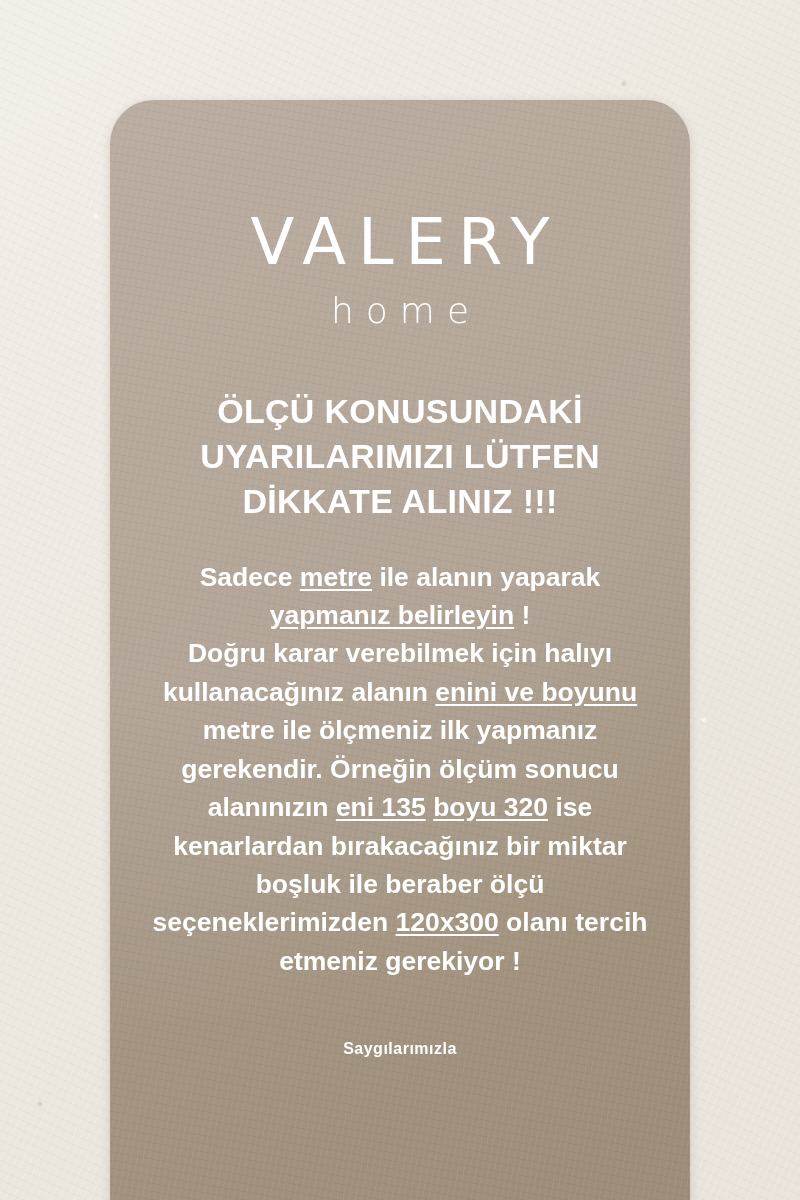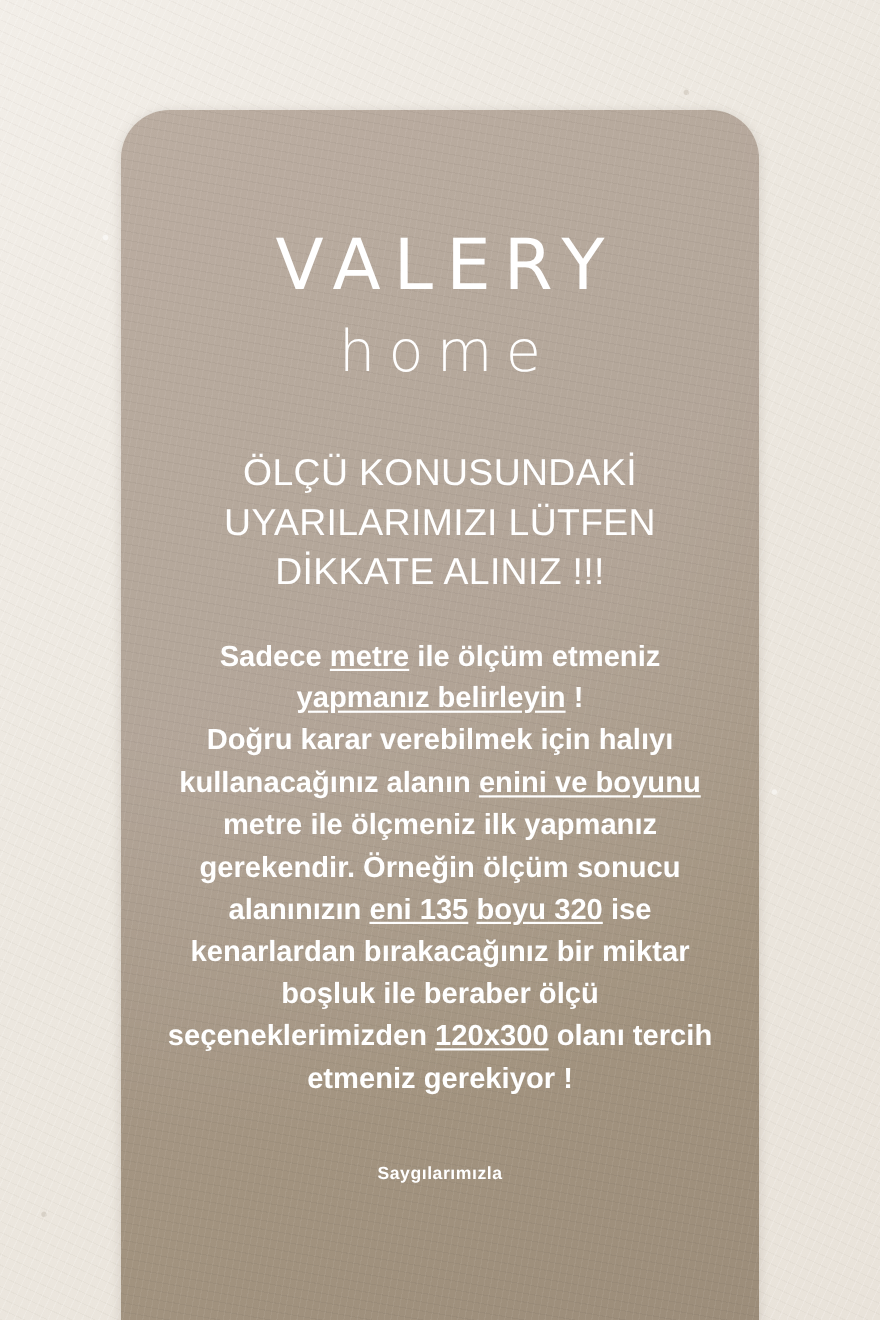--- a/index.html
+++ b/index.html
@@ -76,32 +76,32 @@
     font-family: "DejaVu Sans", sans-serif;
     font-size: 64px;
     letter-spacing: 12px;
     font-weight: 400;
     line-height: 1;
     color: #ffffff;
     text-indent: 12px;
   }
   .brand-sub {
     font-family: "DejaVu Sans", sans-serif;
-    font-size: 52px;
+    font-size: 36px;
     letter-spacing: 12px;
     font-weight: 300;
     margin-top: 16px;
     color: #ffffff;
     text-indent: 12px;
   }
 
   .headline {
     margin-top: 58px;
     font-size: 34px;
-    font-weight: normal;
+    font-weight: bold;
     line-height: 1.32;
     letter-spacing: 0.3px;
     padding: 0 14px;
   }
 
   .body-copy {
     margin-top: 34px;
     font-size: 26.5px;
     font-weight: bold;
     line-height: 1.45;
@@ -133,21 +133,21 @@
 
     <div class="brand">
       <div class="brand-name">VALERY</div>
       <div class="brand-sub">home</div>
     </div>
 
     <div class="headline">ÖLÇÜ KONUSUNDAKİ UYARILARIMIZI LÜTFEN DİKKATE ALINIZ !!!</div>
 
     <div class="body-copy">
       <p>
-        <span>Sadece </span><span class="u">metre</span><span> ile ölçüm etmeniz </span><span class="u">yapmanız belirleyin</span><span> !</span>
+        <span>Sadece </span><span class="u">metre</span><span> ile alanın yaparak </span><span class="u">yapmanız belirleyin</span><span> !</span>
       </p>
       <p>
         <span>Doğru karar verebilmek için halıyı kullanacağınız alanın </span><span class="u">enini ve boyunu</span><span> metre ile ölçmeniz ilk yapmanız gerekendir. Örneğin ölçüm sonucu alanınızın </span><span class="u">eni 135</span><span> </span><span class="u">boyu 320</span><span> ise kenarlardan bırakacağınız bir miktar boşluk ile beraber ölçü seçeneklerimizden </span><span class="u">120x300</span><span> olanı tercih etmeniz gerekiyor !</span>
       </p>
     </div>
 
     <div class="signature">Saygılarımızla</div>
 
   </div>
 </div>

